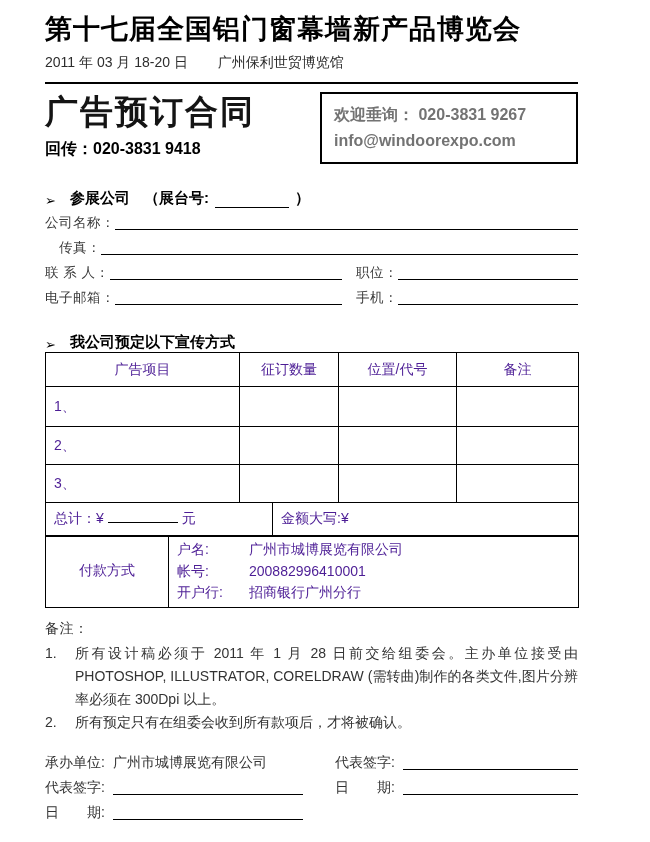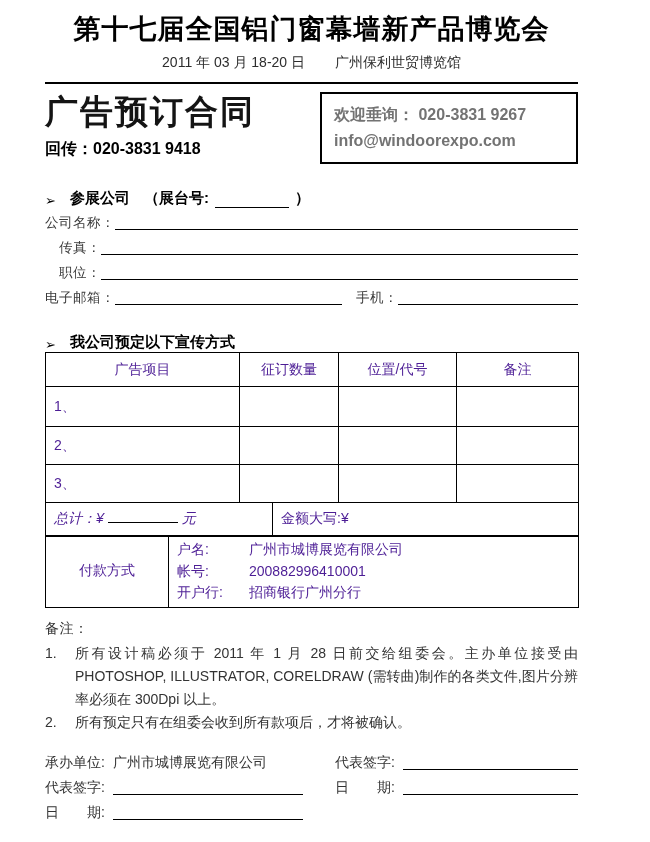--- a/index.html
+++ b/index.html
@@ -10,27 +10,26 @@
     color: #3a3a3a;
   }
   .page {
     position: relative;
     width: 650px; height: 842px;
     padding: 12px 72px 10px 45px;
     overflow: hidden;
   }
   
   .main-title {
-    text-align: center;
+    text-align: left;
     font-size: 27px; font-weight: bold; color: #000;
     letter-spacing: 1px;
     line-height: 34px;
   }
   .subtitle {
-    text-align: center;
     font-size: 14px; color: #2d2d2d;
     margin-top: 8px;
     padding-bottom: 10px;
     border-bottom: 2px solid #000;
   }
   .subtitle .venue { margin-left: 26px; }
   .header-row {
     margin-top: 8px;
     display: flex; justify-content: space-between; align-items: flex-start;
   }
@@ -89,21 +88,21 @@
     font-size: 14px; font-weight: normal; color: #4c1d95;
     padding: 0 8px;
   }
   table.ftable th { text-align: center; }
   .t-stack { margin-top: -1.5px; }
   .hrow { height: 34px; }
   .drow1 { height: 40px; }
   .drow { height: 38px; }
   .trow { height: 34px; }
   .prow { height: 70px; }
-  .total-cell { white-space: nowrap; font-style: italic; }
+  .total-cell { white-space: nowrap; }
   .total-blank {
     display: inline-block;
     border-bottom: 1.2px solid #000;
     width: 70px; height: 13px;
     margin: 0 4px;
   }
   .pay-label-cell { text-align: center; }
   .pay-detail-cell { padding: 3px 8px !important; }
   .pay-line { line-height: 21.5px; white-space: nowrap; }
   .pay-line .plabel { display: inline-block; width: 72px; }
@@ -167,20 +166,24 @@
     <span class="label">公司名称：</span>
     <span class="wline"></span>
   </div>
   <div class="field-row">
     <span class="half-right">
       <span class="label">传真：</span>
       <span class="wline"></span>
     </span>
   </div>
   <div class="field-row">
+    <span class="half-left">
+      <span class="label">联 系 人：</span>
+      <span class="wline"></span>
+    </span>
     <span class="half-right">
       <span class="label">职位：</span>
       <span class="wline"></span>
     </span>
   </div>
   <div class="field-row">
     <span class="half-left">
       <span class="label">电子邮箱：</span>
       <span class="wline"></span>
     </span>

